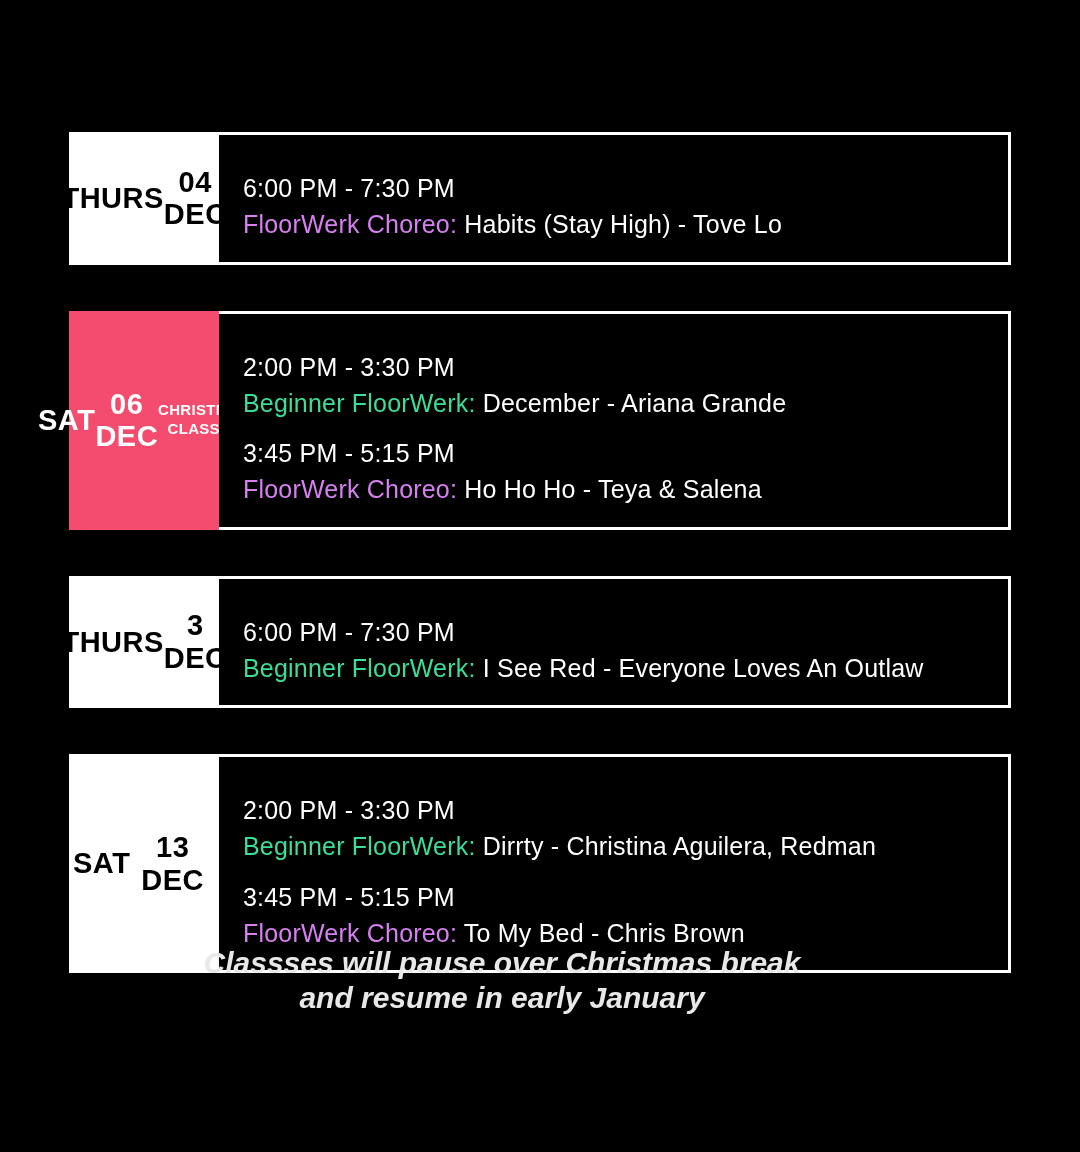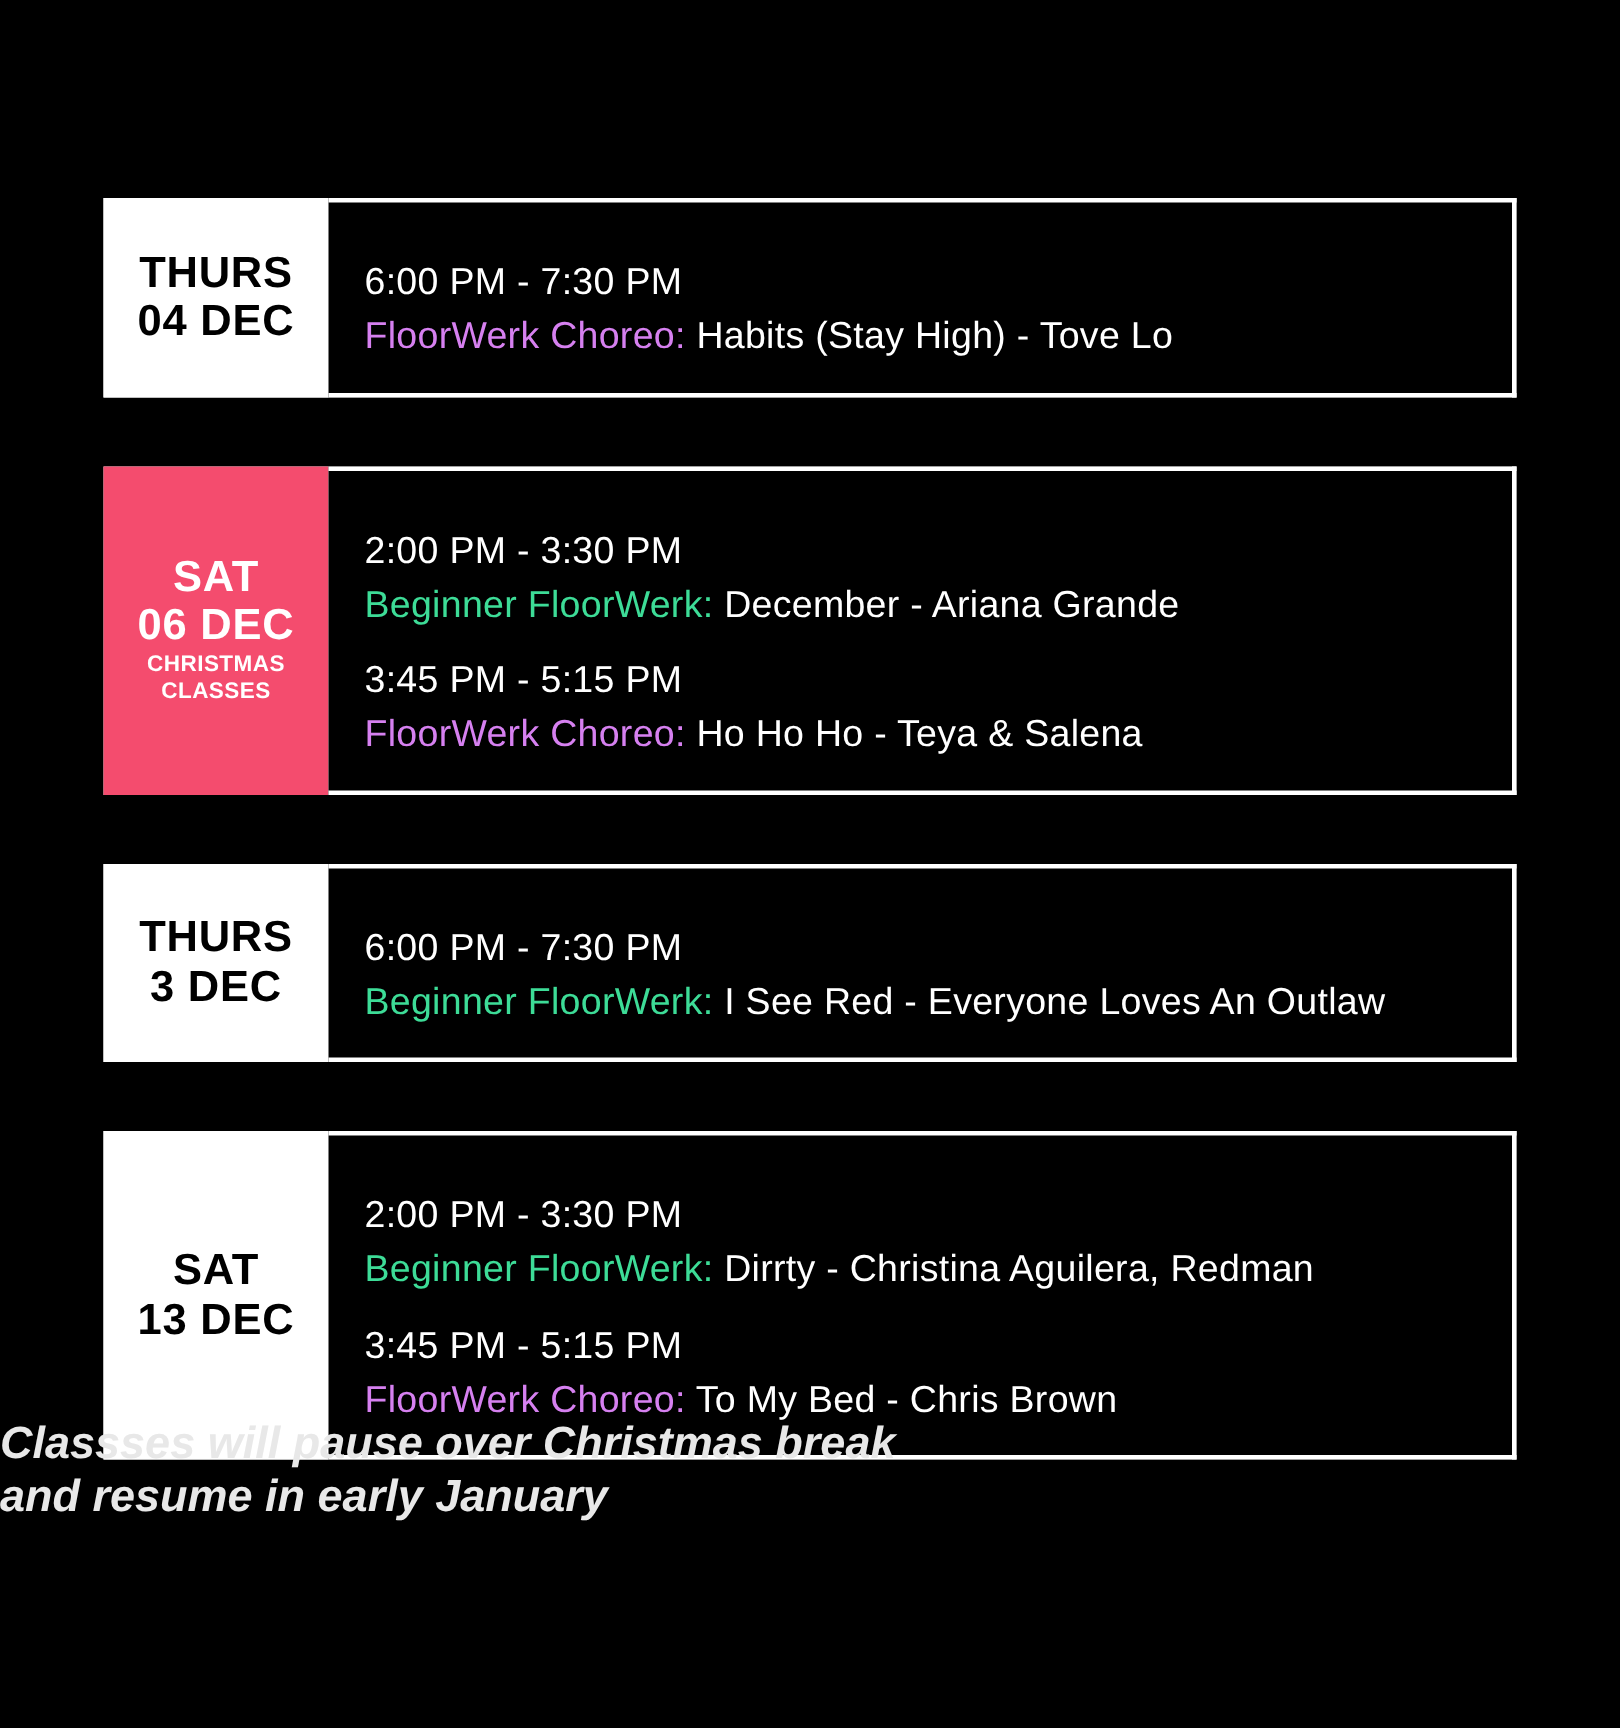--- a/index.html
+++ b/index.html
@@ -22,21 +22,21 @@
     background: #ffffff;
     margin-bottom: 46px;
   }
   .row:last-child { margin-bottom: 0; }
   .date-cell {
     width: 150px;
     flex: 0 0 150px;
     background: #ffffff;
     color: #000000;
     display: flex;
-    flex-direction: column;
+    flex-direction: row;
     align-items: center;
     justify-content: center;
     text-align: center;
     padding: 8px 4px;
   }
   .date-cell.highlight {
     background: #f44c6e;
     color: #ffffff;
   }
   .date-day {
@@ -83,21 +83,21 @@
     white-space: nowrap;
   }
   .label-choreo { color: #d680f0; }
   .label-beginner { color: #3ddc97; }
   .title { color: #ffffff; }
   #footnote {
     position: absolute;
     left: 0;
     top: 945px;
     width: 1004px;
-    text-align: left;
+    text-align: center;
     color: #e8e8e8;
     font-size: 30px;
     font-style: italic;
     font-weight: bold;
     line-height: 1.18;
   }
 </style>
 </head>
 <body>
 

